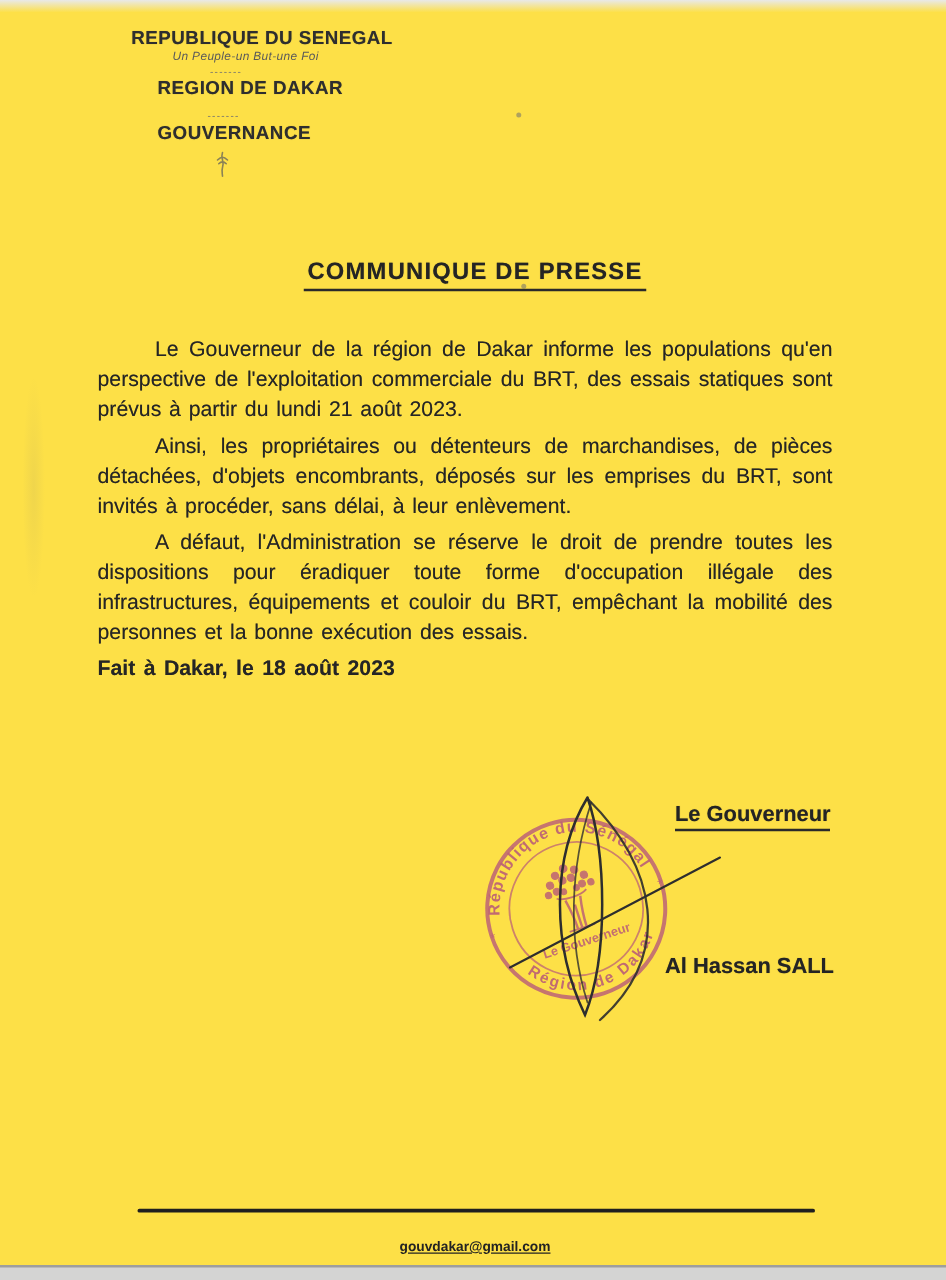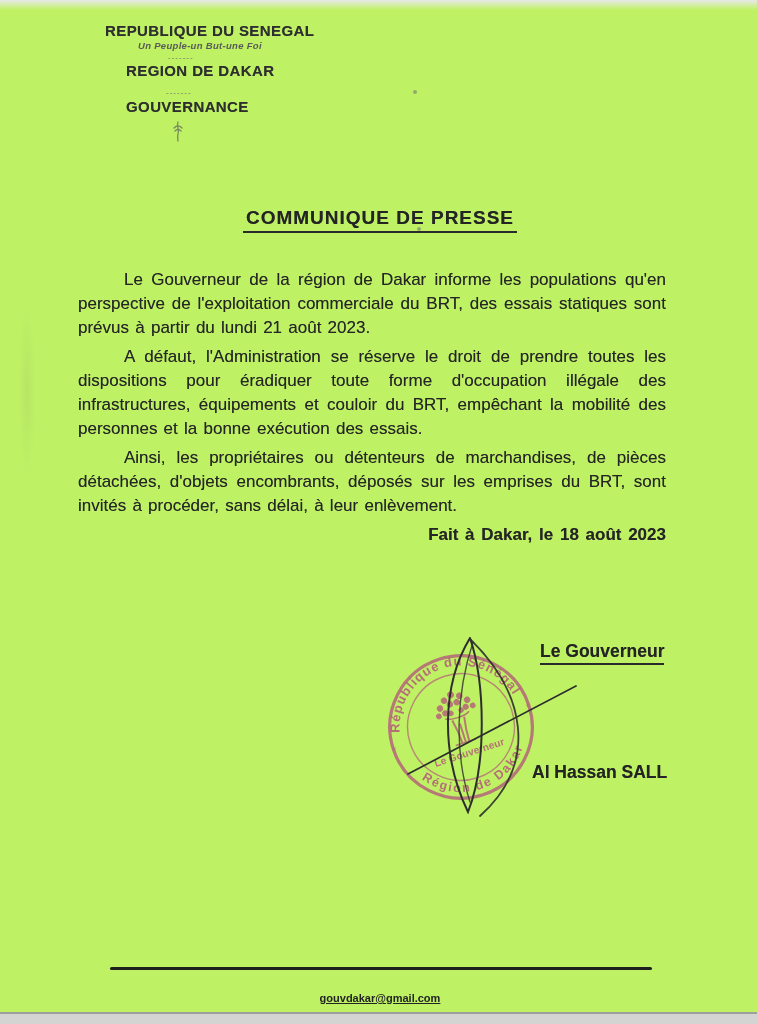--- a/index.html
+++ b/index.html
@@ -5,40 +5,40 @@
   html,body{margin:0;padding:0;}
   body{
     width:757px;height:1024px;
     background:#f4f4f3;
     font-family:"Liberation Sans", sans-serif;
     position:relative;
     overflow:hidden;
   }
   .page{
     position:absolute;inset:0;
-    background:#bef264;
+    background:#fde047;
     color:#272727;
   }
   .page::before{ 
     content:"";position:absolute;left:0;top:0;right:0;height:10px;
     background:linear-gradient(#e9e9e8, rgba(253,253,252,0));
   }
   .smudge{
     position:absolute;left:18px;top:300px;width:18px;height:180px;
     background:radial-gradient(ellipse at center, rgba(120,120,120,.10), rgba(120,120,120,0) 70%);
     pointer-events:none;
   }
   .speck{position:absolute;width:4px;height:4px;border-radius:50%;background:#6f6f6f;opacity:.55;}
 
   
   .hdr-line{position:absolute;font-weight:bold;letter-spacing:.4px;
     color:#2e2e2e;text-shadow:0 0 .6px rgba(50,50,50,.55);}
   .hdr-country{left:105px;top:22px;font-size:15px;}
   .hdr-motto{position:absolute;left:138px;top:40px;font-size:9.5px;font-style:italic;
-    color:#5a5a5a;letter-spacing:.3px;font-weight:bold;}
+    color:#5a5a5a;letter-spacing:.3px;}
   .hdr-div{position:absolute;font-size:8px;color:#707070;letter-spacing:1px;}
   .hdr-div1{left:168px;top:53px;}
   .hdr-div2{left:166px;top:88px;}
   .hdr-region{left:126px;top:62px;font-size:15px;}
   .hdr-office{left:126px;top:98px;font-size:15px;}
   .hdr-paraph{position:absolute;left:170px;top:120px;opacity:.7;}
 
   
   .title-wrap{position:absolute;left:78px;top:207px;width:604px;text-align:center;}
   .doc-title{
@@ -49,21 +49,21 @@
 
   
   .body-text{
     position:absolute;left:78px;top:268px;width:604px;
     font-size:17px;line-height:24px;color:#252525;
     text-align:justify;word-spacing:1.5px;
     text-shadow:0 0 .5px rgba(45,45,45,.5);
   }
   .body-text p{margin:0 16px 5px 0;text-indent:46px;}
   .body-text p.dateline{
-    text-align:right;text-indent:0;font-weight:bold;margin-top:1px;
+    text-align:left;text-indent:0;font-weight:bold;margin-top:1px;
     word-spacing:2px;
   }
 
   
   .sig-role{
     position:absolute;left:540px;top:641px;font-size:17.5px;font-weight:bold;
     color:#242424;text-shadow:0 0 .6px rgba(40,40,40,.55);
     border-bottom:2px solid #2a2a2a;padding-bottom:1px;
   }
   .sig-name{
@@ -107,22 +107,22 @@
       <path d="M5 11 C 7 9, 9 9, 11 11"></path>
     </svg>
   </span>
 
   <div class="title-wrap">
     <span class="doc-title">COMMUNIQUE DE PRESSE</span>
   </div>
 
   <div class="body-text">
     <p>Le Gouverneur de la région de Dakar informe les populations qu'en perspective de l'exploitation commerciale du BRT, des essais statiques sont prévus à partir du lundi 21 août 2023.</p>
+    <p>Ainsi, les propriétaires ou détenteurs de marchandises, de pièces détachées, d'objets encombrants, déposés sur les emprises du BRT, sont invités à procéder, sans délai, à leur enlèvement.</p>
     <p>A défaut, l'Administration se réserve le droit de prendre toutes les dispositions pour éradiquer toute forme d'occupation illégale des infrastructures, équipements et couloir du BRT, empêchant la mobilité des personnes et la bonne exécution des essais.</p>
-    <p>Ainsi, les propriétaires ou détenteurs de marchandises, de pièces détachées, d'objets encombrants, déposés sur les emprises du BRT, sont invités à procéder, sans délai, à leur enlèvement.</p>
     <p class="dateline">Fait à Dakar, le 18 août 2023</p>
   </div>
 
   <div class="sig-role">Le Gouverneur</div>
 
   <div class="stamp-box">
     <svg width="178" height="178" viewBox="0 0 200 200">
       <g transform="rotate(-18 100 100)" font-family="Liberation Sans, sans-serif">
         <circle cx="100" cy="100" r="80" fill="none" stroke="#b4517c" stroke-width="3.6" opacity=".85"></circle>
         <circle cx="100" cy="100" r="60" fill="none" stroke="#b4517c" stroke-width="1.6" opacity=".75"></circle>

